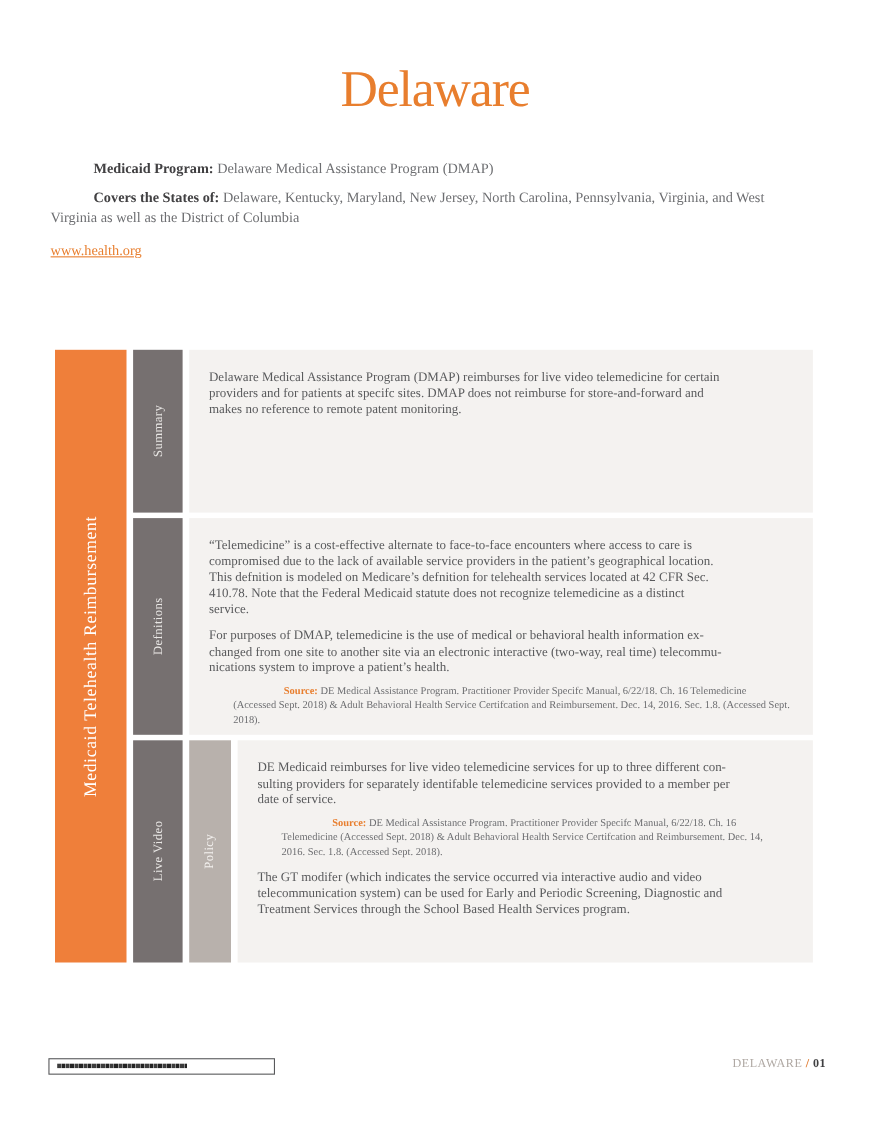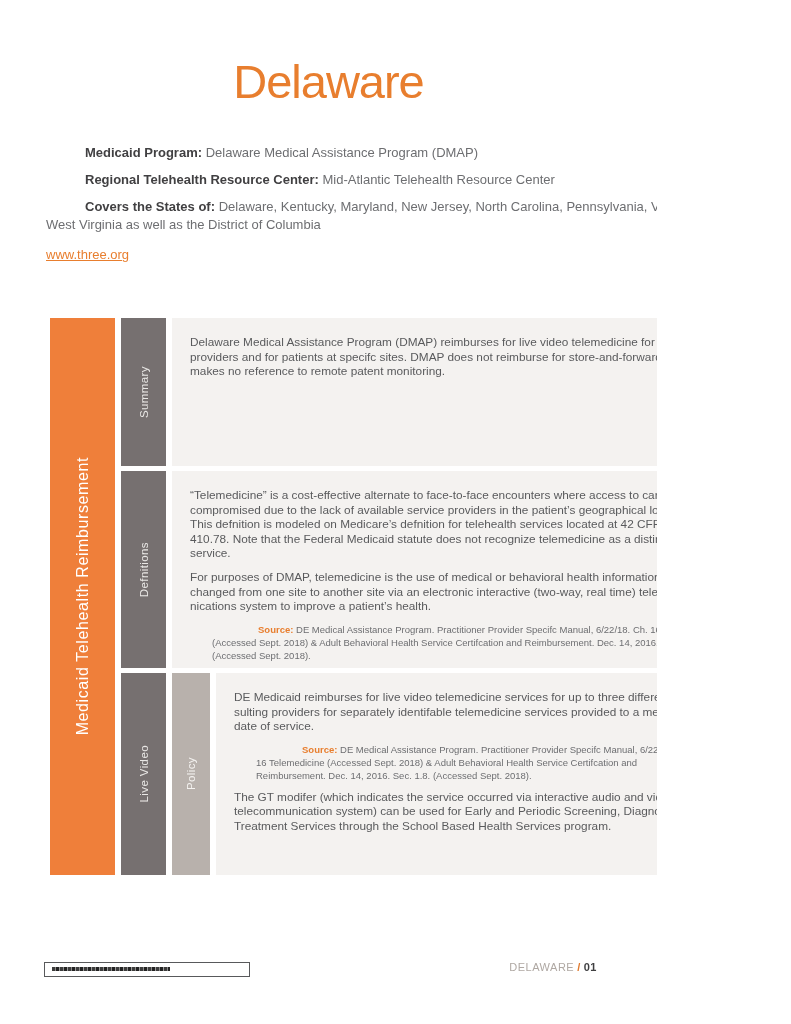--- a/index.html
+++ b/index.html
@@ -1,22 +1,22 @@
 <!DOCTYPE html>
 <html><head>
 <meta charset="utf-8">
 <style>
   * { box-sizing: border-box; }
   html, body { margin: 0; padding: 0; background: #ffffff; }
   .page {
     position: relative;
-    width: 657px;
+    width: 791px;
     height: 1024px;
     background: #ffffff;
-    font-family: Liberation Sans, sans-serif;
+    font-family: Liberation Serif, serif;
     overflow: hidden;
   }
 
   
   .title {
     position: absolute;
     top: 54px; left: 0; right: 0;
     text-align: center;
     font-size: 47px;
     font-weight: 400;
@@ -92,39 +92,38 @@
     background: #ffffff;
   }
   .footnote-smear {
     margin: 4px 0 0 7px;
     width: 118px; height: 4px;
     background: repeating-linear-gradient(90deg,
       #3c3c3c 0 3px, #8a8a8a 3px 4px, #222222 4px 7px, #9a9a9a 7px 8px);
   }
   .page-ref {
     position: absolute;
-    top: 961px; right: 60px;
+    top: 961px; right: 40px;
     font-size: 11px; letter-spacing: 0.5px;
     color: #AFA8A3;
   }
   .page-ref .sep { color: #E07A2E; font-weight: 700; padding: 0 3px; }
   .page-ref .num { color: #3F3F41; font-weight: 700; }
 </style>
 </head>
 <body>
 
 <div class="page">
 
   <h1 class="title">Delaware</h1>
 
   <div class="info">
     <p class="info-line"><span class="info-label">Medicaid Program:</span> <span>Delaware Medical Assistance Program (DMAP)</span></p>
-    <p class="info-line"><span class="info-label">Regional Telehealth Resource Center:</span> <span>Mid-Atlantic Telehealth Resource Center</span></p>
     <p class="info-line"><span class="info-label">Covers the States of:</span> <span>Delaware, Kentucky, Maryland, New Jersey, North Carolina, Pennsylvania, Virginia, and West Virginia as well as the District of Columbia</span></p>
-    <a class="site-link">www.three.org</a>
+    <a class="site-link">www.health.org</a>
   </div>
 
   <div class="matrix">
     <div class="cat-col">
       <span class="vtext">Medicaid Telehealth Reimbursement</span>
     </div>
     <div class="rows">
 
       <div class="row row-summary">
         <div class="tab">

